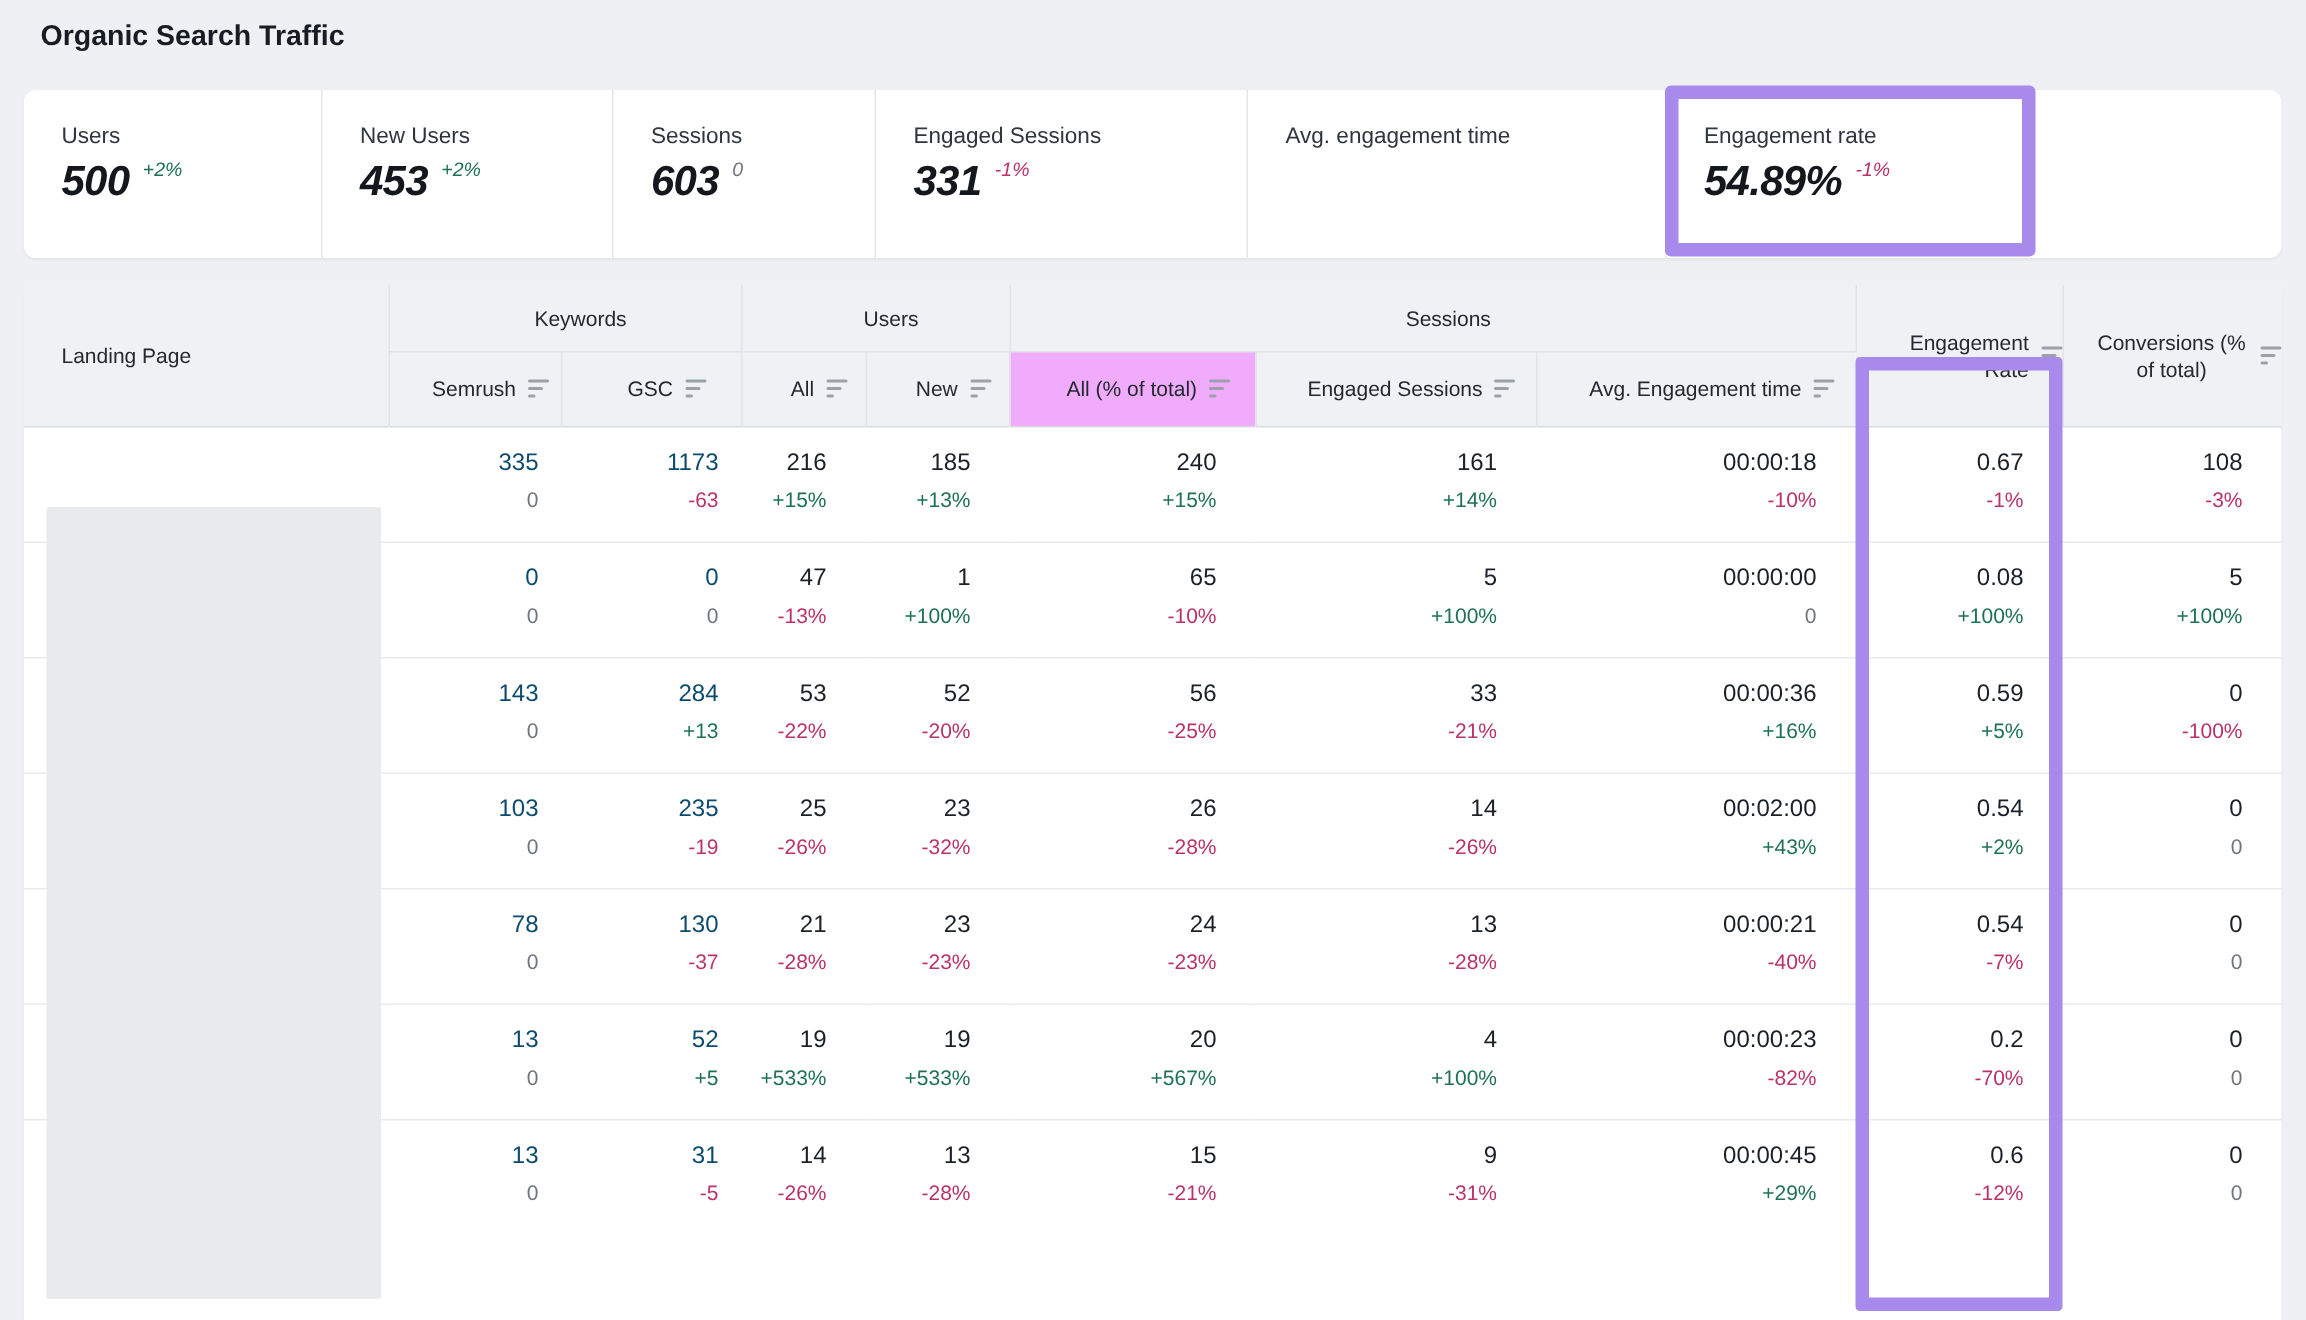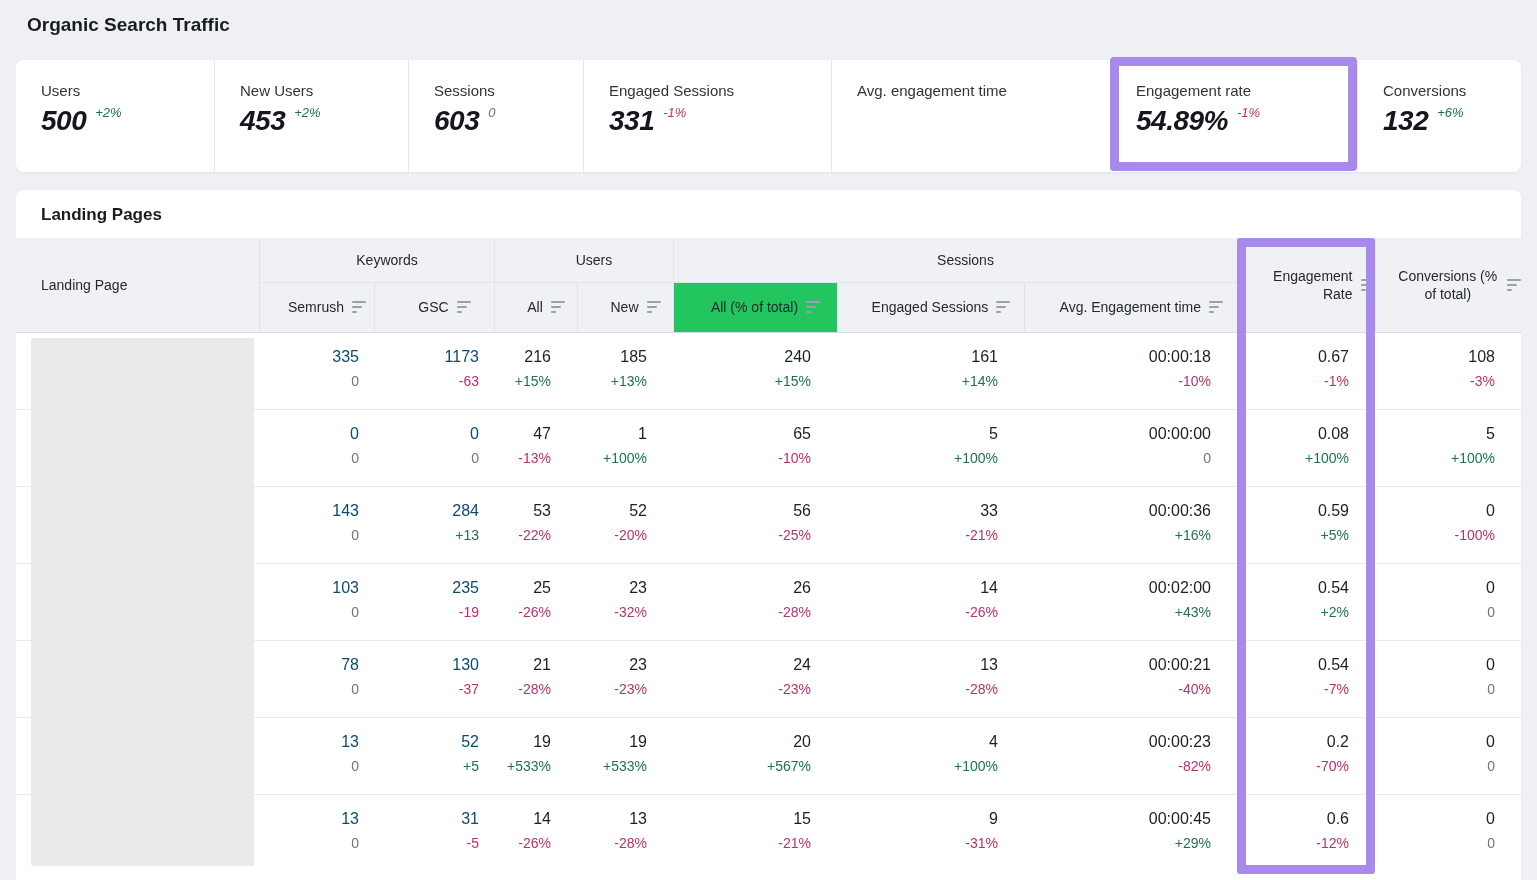--- a/index.html
+++ b/index.html
@@ -34,21 +34,21 @@
   col.w0{width:243px} col.w1{width:115px} col.w2{width:120px} col.w3{width:83px} col.w4{width:96px}
   col.w5{width:164px} col.w6{width:187px} col.w7{width:213px} col.w8{width:138px} col.w9{width:146px}
 
   thead th { background:#f0f1f4; font-weight:400; font-size:14px; color:#23292f;
              border-right:1px solid #e0e3e8; vertical-align:middle;padding-left:21px; }
   thead tr.group-row th { height:44px; }
   thead tr.sub-row th { height:50px; border-top:1px solid #e0e3e8; }
   thead th:last-child { border-right:none; }
   th.th-lp { text-align:left; padding-left:25px; }
   th.th-group { text-align:center; }
-  th.th-sel { background:#22c55e; }
+  th.th-sel { background:#f0abfc; }
   thead { border-bottom:1px solid #d8dbe0; }
 
   .th-inner { display:flex; align-items:center; justify-content:center; gap:8px; }
   .th-inner.right-text .th-text { text-align:right; }
   .th-text { line-height:18px; }
   .sort-icon { display:inline-flex; flex-direction:column; gap:3px; align-items:flex-start; }
   .sort-icon i { display:block; height:2px; background:#9aa1ab; border-radius:1px; }
   .sort-icon i:nth-child(1){width:14px} .sort-icon i:nth-child(2){width:10px} .sort-icon i:nth-child(3){width:5px}
 
   tbody tr { height:77px; }
@@ -107,31 +107,23 @@
       <div class="kpi kpi-4">
         <div class="kpi-label">Avg. engagement time</div>
       </div>
       <div class="kpi kpi-5">
         <div class="kpi-label">Engagement rate</div>
         <div class="kpi-line">
           <span class="kpi-value">54.89%</span>
           <span class="kpi-delta t-neg">-1%</span>
         </div>
       </div>
-      <div class="kpi kpi-6">
-        <div class="kpi-label">Conversions</div>
-        <div class="kpi-line">
-          <span class="kpi-value">132</span>
-          <span class="kpi-delta t-pos">+6%</span>
-        </div>
-      </div>
     </div>
 
   <div class="lp-card">
-    <div class="lp-title">Landing Pages</div>
 
     <table>
       <colgroup>
         <col class="w0">
           <col class="w1">
           <col class="w2">
           <col class="w3">
           <col class="w4">
         <col class="w5">
           <col class="w6">

